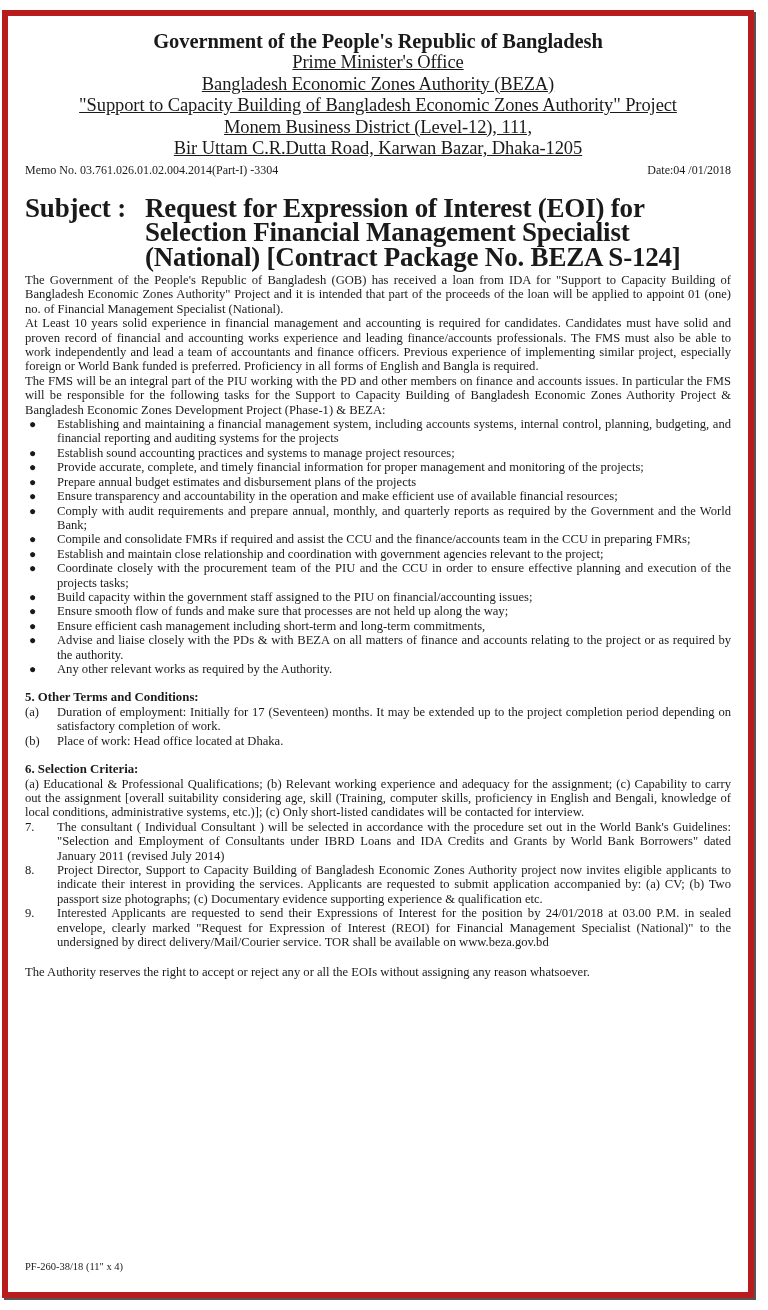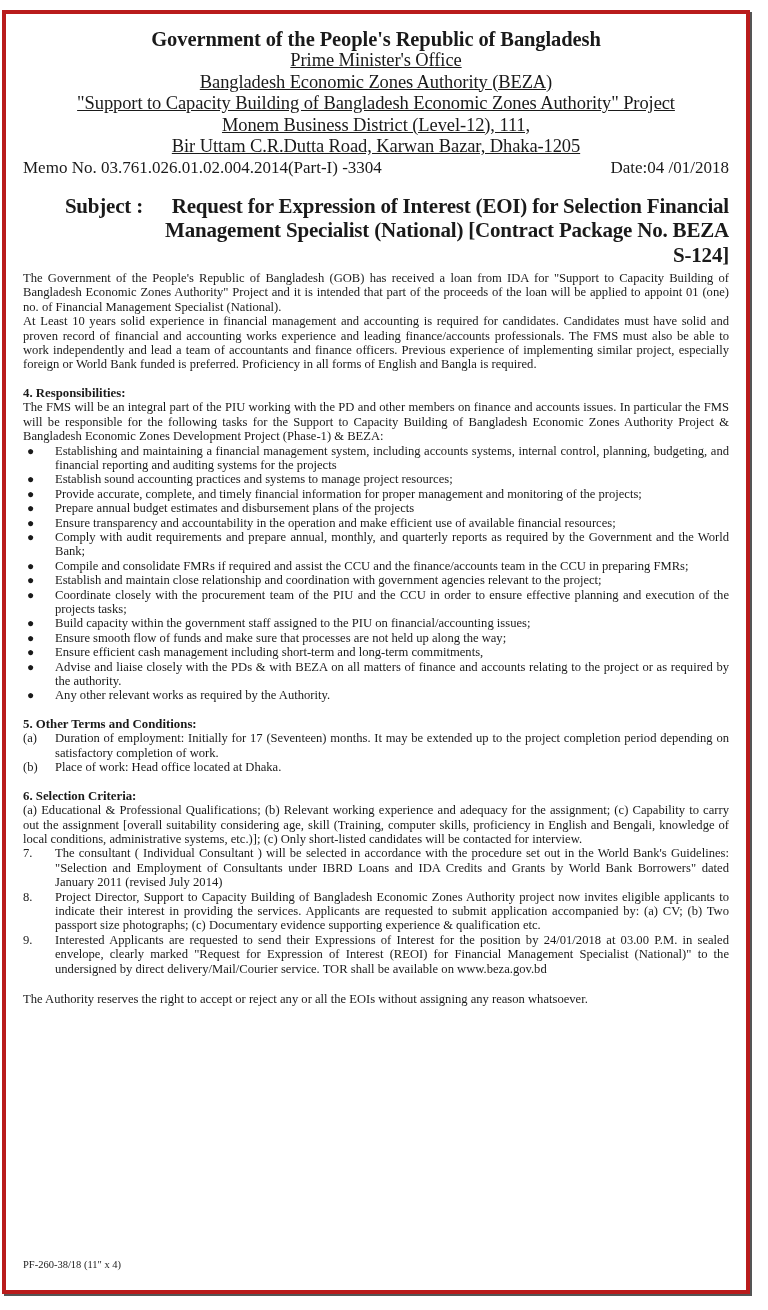--- a/index.html
+++ b/index.html
@@ -1,25 +1,25 @@
 <!DOCTYPE html>
 <html><head>
   <meta charset="utf-8">
   <style>
     html, body { margin: 0; padding: 0; background: #ffffff; }
     body { width: 768px; height: 1310px; position: relative; overflow: hidden;
            font-family: "Liberation Serif", "DejaVu Serif", serif; color: #1a1a1a; }
     .frame { position: absolute; left: 2px; top: 10px; width: 740px; height: 1276px;
-             border: 4px solid #b91c1c; box-shadow: 2px 2px 0 #555; background: #fff; }
+             border: 6px solid #b91c1c; box-shadow: 2px 2px 0 #555; background: #fff; }
     .inner { position: absolute; left: 17px; right: 17px; top: 0; }
     .hdr { text-align: center; }
     .hdr .l1 { font-weight: bold; font-size: 20.5px; line-height: 22px; margin-top: 14px; letter-spacing: -0.1px; }
     .hdr .l { font-size: 18.5px; line-height: 21.5px; letter-spacing: -0.1px; text-decoration: underline; }
-    .memo { display: flex; justify-content: space-between; font-size: 17px; line-height: 16px; margin-top: 2px; }
-    .subject { display: flex; margin-top: 18px; font-weight: bold; font-size: 21px; line-height: 24.5px; letter-spacing: -0.2px; text-align: right; }
+    .memo { display: flex; justify-content: space-between; font-size: 12px; line-height: 16px; margin-top: 2px; }
+    .subject { display: flex; margin-top: 18px; font-weight: bold; font-size: 27px; line-height: 24.5px; letter-spacing: -0.2px; }
     .subject .lbl { width: 120px; flex: none; white-space: nowrap; }
     .subject .txt { flex: 1; }
     p, .para { margin: 0; font-size: 12.6px; line-height: 14.4px; text-align: justify; }
     .intro { margin-top: 4px; }
     h4 { margin: 14px 0 0 0; font-size: 12.8px; line-height: 14.5px; font-weight: bold; }
     ul.bul { list-style: none; margin: 0; padding: 0; }
     ul.bul li { position: relative; padding-left: 32px; font-size: 12.6px; line-height: 14.4px; text-align: justify; }
     ul.bul li .dot { position: absolute; left: 4px; top: 0; font-size: 12px; }
     ol.alpha, ol.num { list-style: none; margin: 0; padding: 0; }
     ol.alpha li, ol.num li { position: relative; padding-left: 32px; font-size: 12.6px; line-height: 14.4px; text-align: justify; }
@@ -52,21 +52,20 @@
     <div class="subject">
       <div class="lbl">Subject :</div>
       <div class="txt">Request for Expression of Interest (EOI) for Selection Financial Management Specialist (National) [Contract Package No. BEZA S-124]</div>
     </div>
 
     <p class="intro">The Government of the People's Republic of Bangladesh (GOB) has received a loan from IDA for "Support to Capacity Building of Bangladesh Economic Zones Authority" Project and it is intended that part of the proceeds of the loan will be applied to appoint 01 (one) no. of Financial Management Specialist (National).</p>
 
 
     <p>At Least 10 years solid experience in financial management and accounting is required for candidates. Candidates must have solid and proven record of financial and accounting works experience and leading finance/accounts professionals. The FMS must also be able to work independently and lead a team of accountants and finance officers. Previous experience of implementing similar project, especially foreign or World Bank funded is preferred. Proficiency in all forms of English and Bangla is required.</p>
 
-    <h4>4. Responsibilities:</h4>
     <p>The FMS will be an integral part of the PIU working with the PD and other members on finance and accounts issues. In particular the FMS will be responsible for the following tasks for the Support to Capacity Building of Bangladesh Economic Zones Authority Project &amp; Bangladesh Economic Zones Development Project (Phase-1) &amp; BEZA:</p>
     <ul class="bul">
       <li><span class="dot">●</span><span>Establishing and maintaining a financial management system, including accounts systems, internal control, planning, budgeting, and financial reporting and auditing systems for the projects</span></li>
       <li><span class="dot">●</span><span>Establish sound accounting practices and systems to manage project resources;</span></li>
       <li><span class="dot">●</span><span>Provide accurate, complete, and timely financial information for proper management and monitoring of the projects;</span></li>
       <li><span class="dot">●</span><span>Prepare annual budget estimates and disbursement plans of the projects</span></li>
       <li><span class="dot">●</span><span>Ensure transparency and accountability in the operation and make efficient use of available financial resources;</span></li>
       <li><span class="dot">●</span><span>Comply with audit requirements and prepare annual, monthly, and quarterly reports as required by the Government and the World Bank;</span></li>
       <li><span class="dot">●</span><span>Compile and consolidate FMRs if required and assist the CCU and the finance/accounts team in the CCU in preparing FMRs;</span></li>
       <li><span class="dot">●</span><span>Establish and maintain close relationship and coordination with government agencies relevant to the project;</span></li>

